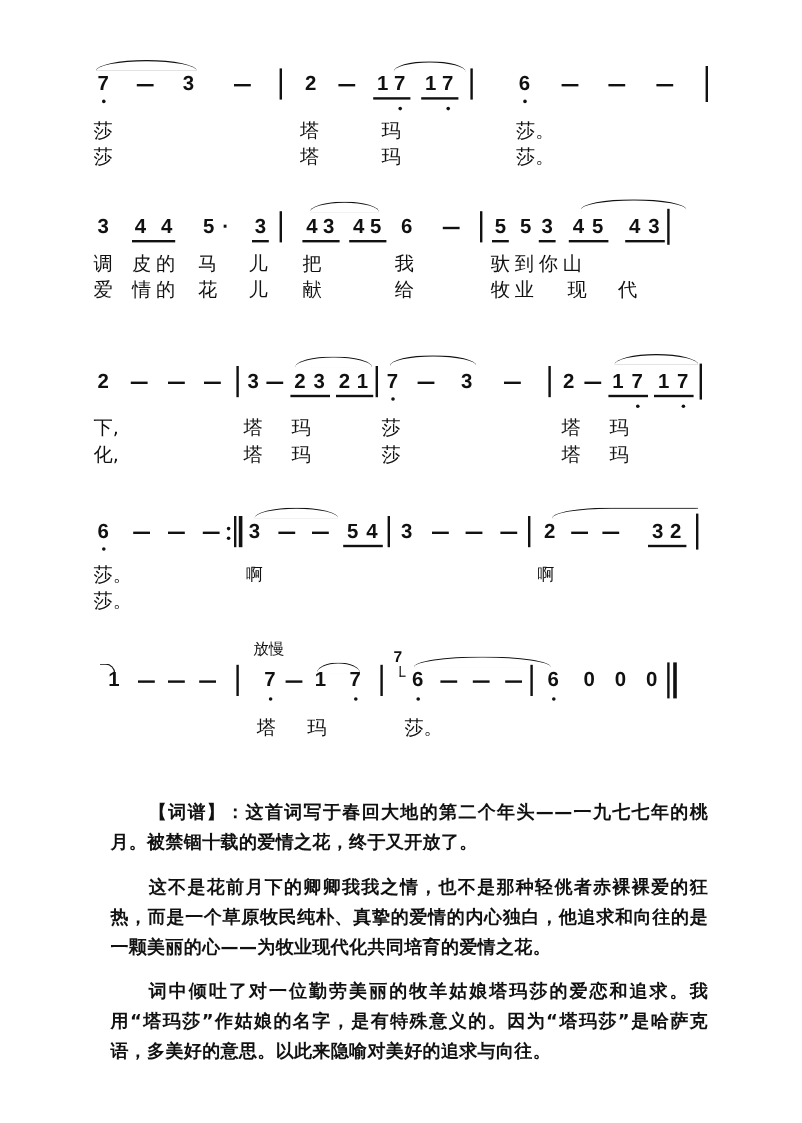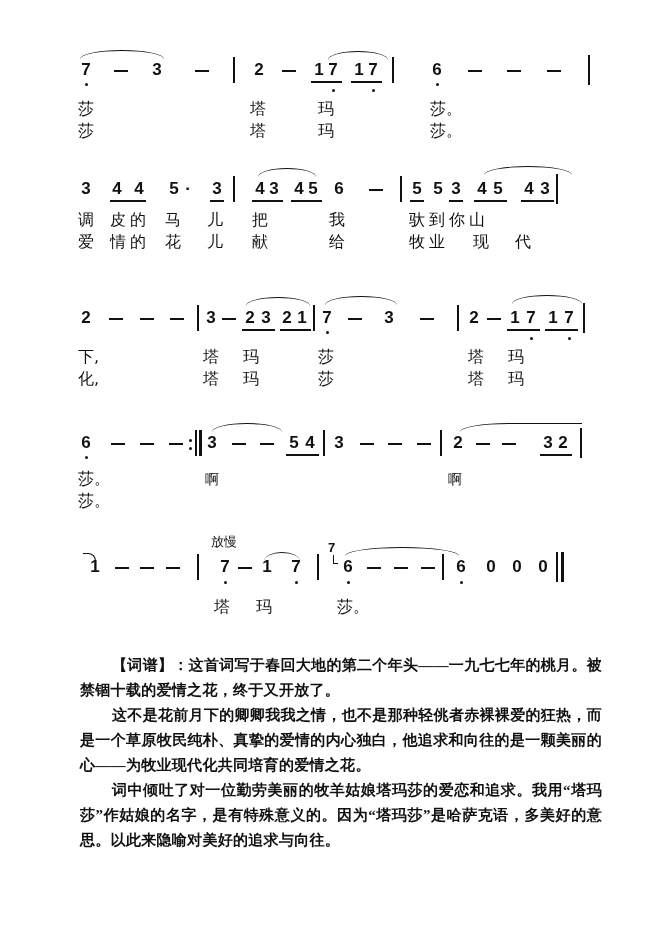--- a/index.html
+++ b/index.html
@@ -9,21 +9,21 @@
   .n { position:absolute; font-family:"Liberation Sans", sans-serif; font-weight:bold;
        font-size:17px; line-height:20px; width:14px; text-align:center; color:#111; }
   .dash { position:absolute; height:2px; width:14px; background:#111; }
   .bar { position:absolute; width:2px; background:#111; }
   .ul { position:absolute; height:1.5px; background:#111; }
   .dot { position:absolute; width:3px; height:3px; border-radius:50%; background:#111; }
   .slur { position:absolute; border-top:1.6px solid #111; border-radius:50% 50% 0 0 / 100% 100% 0 0; height:8px; }
   .lyr { position:absolute; font-family:"DejaVu Sans", sans-serif; font-size:16px; line-height:18px; color:#111; white-space:pre; }
   .small { position:absolute; font-size:13px; line-height:14px; color:#111; }
   .txt { position:absolute; left:94px; width:510px; font-size:15px; line-height:25px; font-weight:bold; color:#111; letter-spacing:0.3px; }
-  .txt p { margin:0; text-indent:32px; text-align:justify; text-align-last:left;font-family:Liberation Serif, serif; }
+  .txt p { margin:12px; text-indent:32px; text-align:justify; text-align-last:left; }
 </style>
 </head>
 <body>
 
 <div class="sheet">
 
   <div>
     <div class="slur" style="left:80px;top:50px;width:84px;"></div>
     <div class="n" style="left:79px;top:60px;">7</div>
     <div class="dot" style="left:85px;top:83px;"></div>

